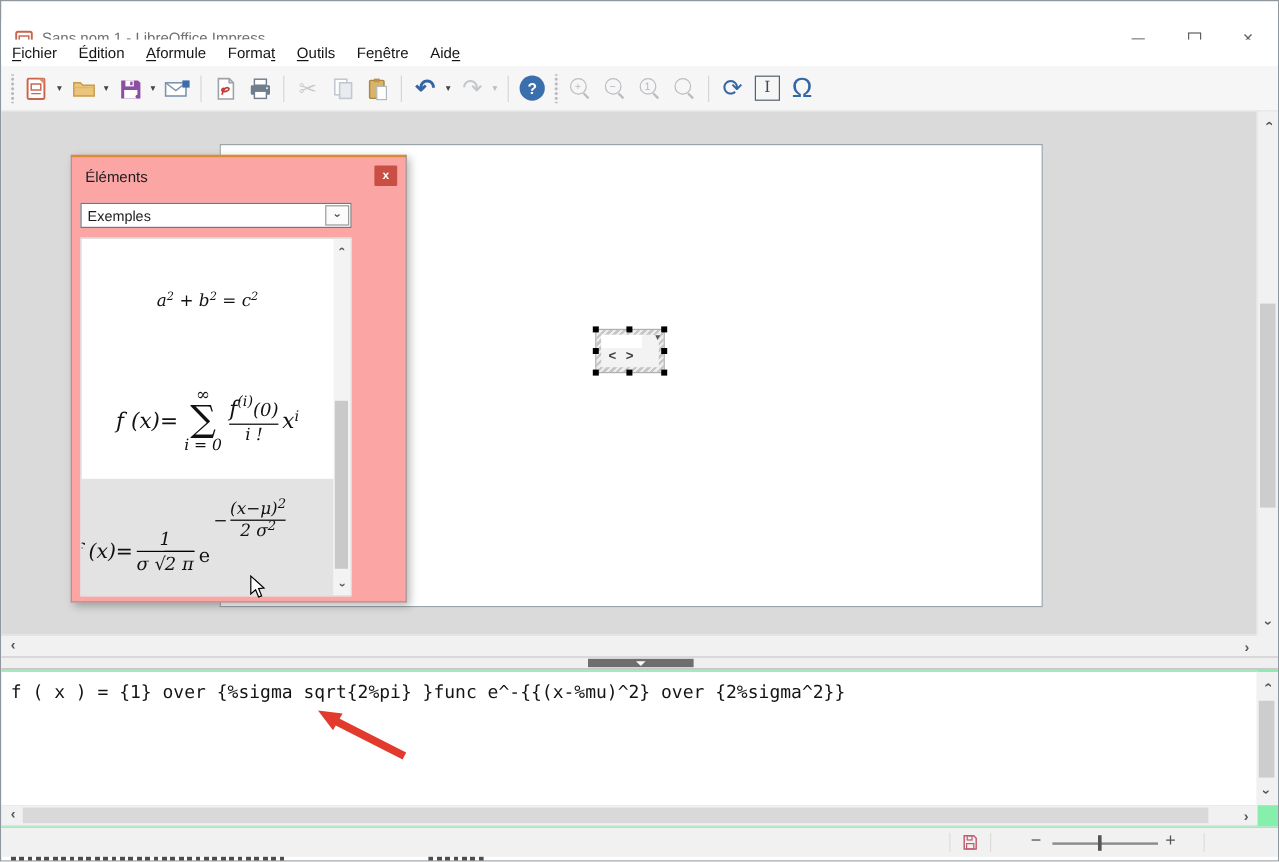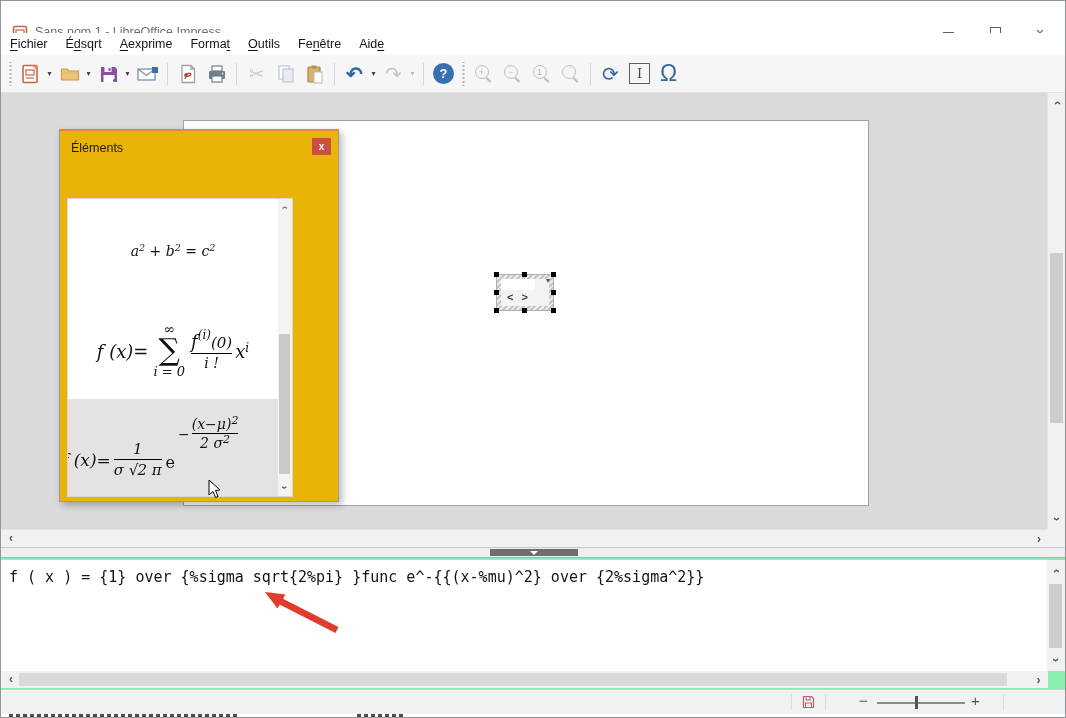--- a/index.html
+++ b/index.html
@@ -90,21 +90,21 @@
   .save-ind{position:absolute;left:801px;top:5px;}
   .zoom-minus{position:absolute;left:858px;top:2px;font-size:15px;color:#555;}
   .zoom-track{position:absolute;left:876px;top:12px;width:88px;height:2px;background:#8a8a8a;}
   .zoom-thumb{position:absolute;left:914px;top:6px;width:3px;height:13px;background:#555;}
   .zoom-plus{position:absolute;left:970px;top:2px;font-size:15px;color:#555;}
 
   .frag{position:absolute;top:713px;height:5px;background:repeating-linear-gradient(90deg,#4c4c4c 0 4px,transparent 4px 7px);}
   .frag-left{left:8px;width:228px;} .frag-mid{left:356px;width:46px;}
 
   
-  .ep{position:absolute;left:58px;top:128px;width:280px;height:373px;background:#eab308;border:1px solid #9b9b9b;border-top:2px solid #d78c35;box-sizing:border-box;box-shadow:3px 3px 7px rgba(0,0,0,0.28);z-index:5;}
+  .ep{position:absolute;left:58px;top:128px;width:280px;height:373px;background:#fca5a5;border:1px solid #9b9b9b;border-top:2px solid #d78c35;box-sizing:border-box;box-shadow:3px 3px 7px rgba(0,0,0,0.28);z-index:5;}
   .ep-title{position:absolute;left:11px;top:10px;font-size:12.5px;color:#1c1c1c;}
   .ep-close{position:absolute;right:7px;top:7px;width:19px;height:17px;background:#c94f44;color:#fff;font-size:10px;font-weight:bold;display:flex;align-items:center;justify-content:center;border-radius:1px;}
   .ep-dd{position:absolute;left:7px;top:38px;width:226px;height:21px;border:1px solid #767676;background:#fff;box-sizing:border-box;}
   .ep-dd-text{position:absolute;left:5px;top:3px;font-size:12px;color:#1c1c1c;}
   .ep-dd-btn{position:absolute;right:1px;top:1px;width:20px;height:17px;border:1px solid #9a9a9a;background:#fbfbfb;display:flex;align-items:center;justify-content:center;color:#555;font-size:10px;font-weight:bold;box-sizing:border-box;}
   .ep-list{position:absolute;left:7px;top:67px;width:226px;height:299px;background:#fff;border:1px solid #d8d8d8;box-sizing:border-box;}
   .ep-row{position:absolute;left:0;width:210px;overflow:hidden;display:flex;align-items:center;justify-content:center;font-family:"DejaVu Serif",serif;font-style:italic;color:#111;}
   .row1{top:0;height:104px;}
   .row2{top:104px;height:96px;}
   .row3{top:200px;height:97px;background:#e3e3e3;justify-content:flex-start;}
@@ -156,22 +156,22 @@
     <div class="win-btn wb-max">
         <div class="max-glyph"></div>
       </div>
     <div class="win-btn wb-close">
         <span>×</span>
       </div>
   </div>
 
   <div class="menubar">
     <div class="menu-item"><span></span><span class="key">F</span><span>ichier</span></div>
-    <div class="menu-item"><span>É</span><span class="key">d</span><span>sqrt</span></div>
-    <div class="menu-item"><span class="key">A</span><span>exprime</span></div>
+    <div class="menu-item"><span>É</span><span class="key">d</span><span>ition</span></div>
+    <div class="menu-item"><span class="key">A</span><span>formule</span></div>
     <div class="menu-item"><span>Forma</span><span class="key">t</span></div>
     <div class="menu-item"><span class="key">O</span><span>utils</span></div>
     <div class="menu-item"><span>Fe</span><span class="key">n</span><span>être</span></div>
     <div class="menu-item"><span>Aid</span><span class="key">e</span></div>
   </div>
 
   <div class="toolbar">
     <div class="tb-grip"></div>
 
     <div class="tb-btn">
@@ -416,20 +416,26 @@
   </div>
 
   <div class="frag frag-left"></div>
   <div class="frag frag-mid"></div>
 
   <div class="ep">
     <span class="ep-title">Éléments</span>
     <div class="ep-close">
         <span>x</span>
       </div>
+    <div class="ep-dd">
+      <span class="ep-dd-text">Exemples</span>
+      <div class="ep-dd-btn">
+          <span class="rot-down">›</span>
+        </div>
+    </div>
     <div class="ep-list">
 
       <div class="ep-row row1">
         <span class="f1">
           <span>a</span><span class="sup">2</span>
           <span>+ b</span><span class="sup">2</span>
           <span>= c</span><span class="sup">2</span>
         </span>
       </div>
 

